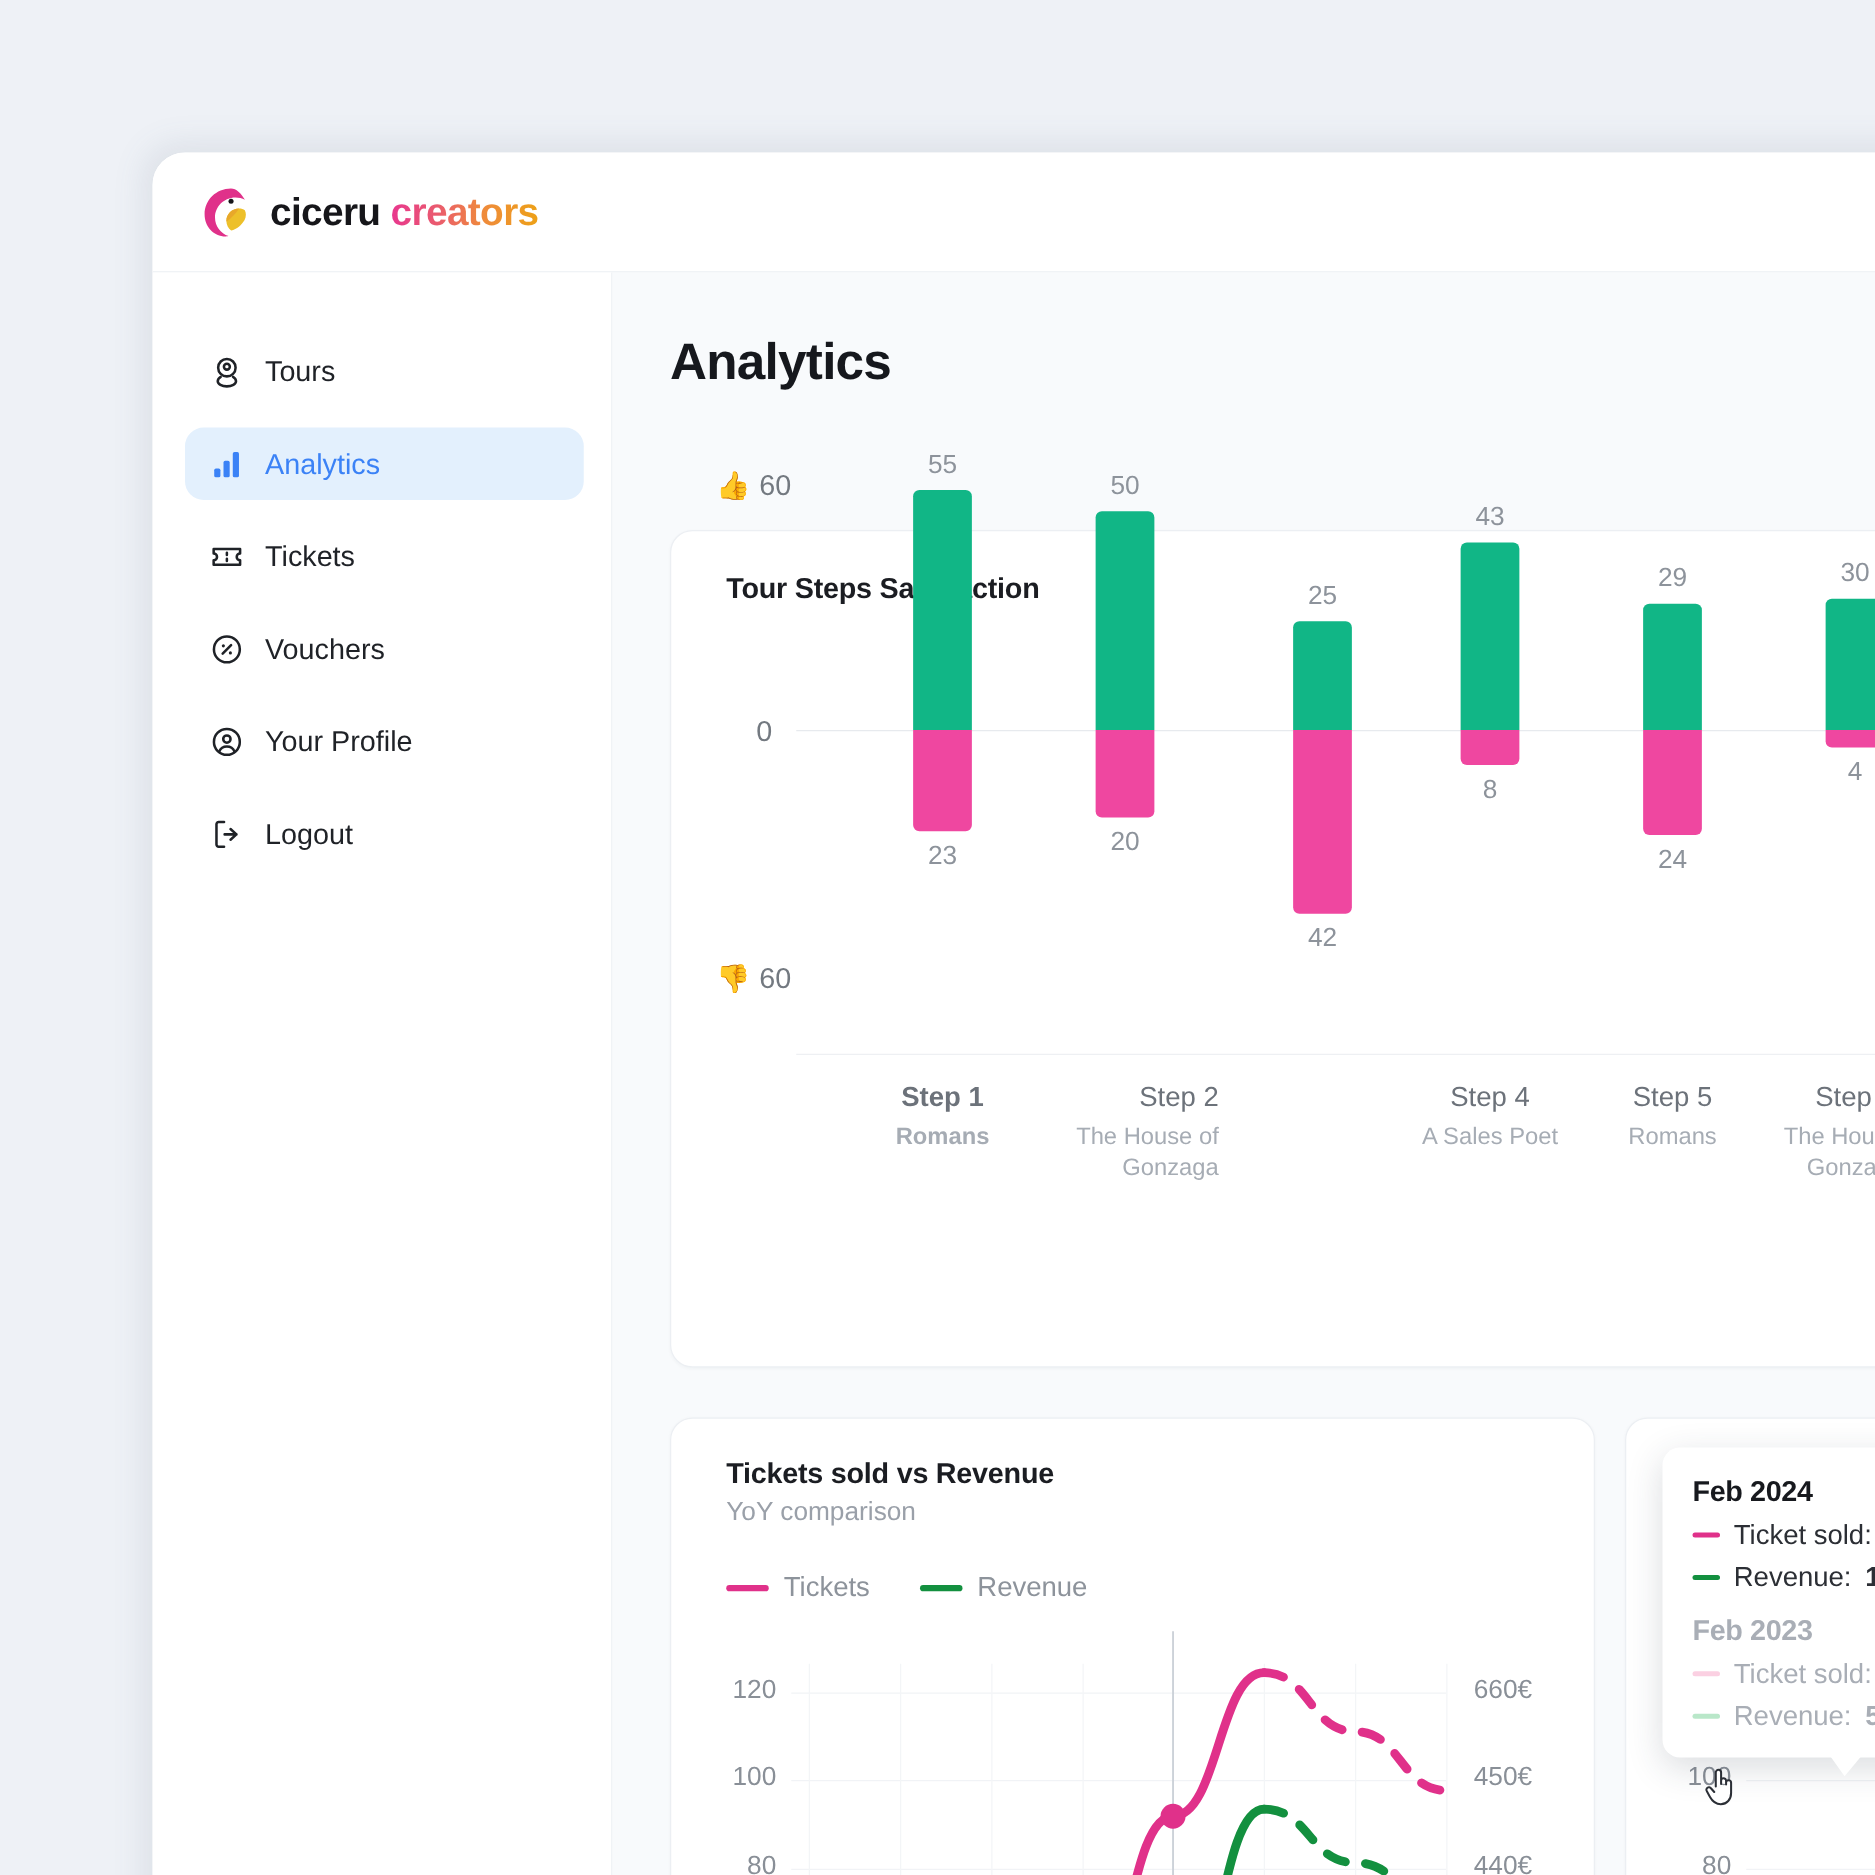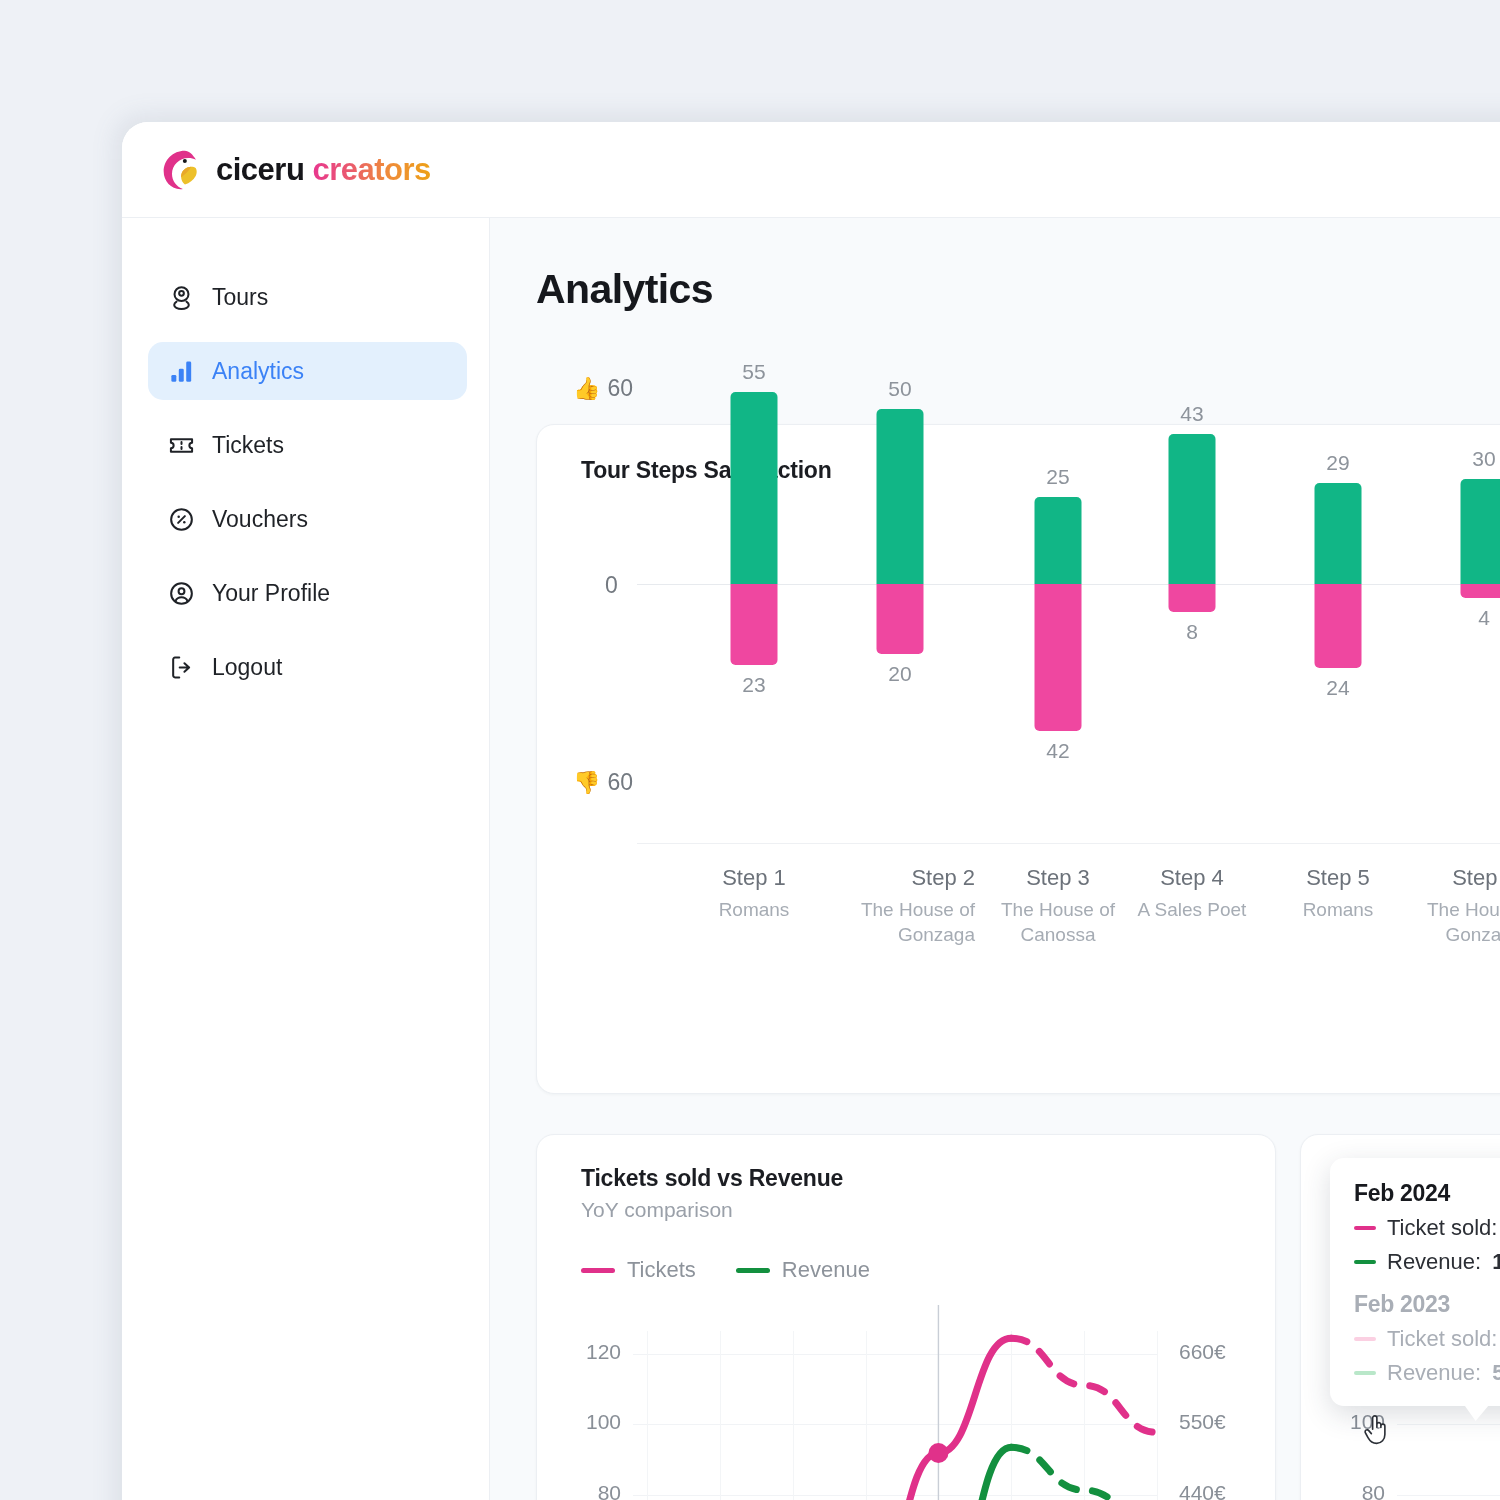--- a/index.html
+++ b/index.html
@@ -230,44 +230,40 @@
         </div>
         <div class="zero-label" style="left:48px; top:51px;">0</div>
         <div class="zero-line" style="left:80px; right:0; top:63px;"></div>
 
         <div class="bars">
             <div class="bar-col" style="left: 0px;">
               <div class="bar-pos" style="height: 192.5px; top: -129.5px; background: rgb(17, 182, 134);"></div>
               <div class="bar-neg" style="height: 80.5px; top: 63px; background: rgb(239, 71, 160);"></div>
               <div class="bar-val" style="top: -161.5px;">55</div>
               <div class="bar-val" style="top: 151.5px;">23</div>
-              <div class="xlabel" style="top: 344px;">
+              <div class="xlabel" style="top: 344px; font-weight: bold;">
                 <div class="xl-main">Step 1</div>
                 <div class="xl-sub">Romans</div>
               </div>
             </div>
             <div class="bar-col" style="left: 146px;">
               <div class="bar-pos" style="height: 175px; top: -112px; background: rgb(17, 182, 134);"></div>
               <div class="bar-neg" style="height: 70px; top: 63px; background: rgb(239, 71, 160);"></div>
               <div class="bar-val" style="top: -144px;">50</div>
               <div class="bar-val" style="top: 141px;">20</div>
               <div class="xlabel" style="top: 344px; text-align: right;">
                 <div class="xl-main">Step 2</div>
                 <div class="xl-sub">The House of Gonzaga</div>
               </div>
             </div>
             <div class="bar-col" style="left: 304px;">
               <div class="bar-pos" style="height: 87.5px; top: -24.5px; background: rgb(17, 182, 134);"></div>
               <div class="bar-neg" style="height: 147px; top: 63px; background: rgb(239, 71, 160);"></div>
               <div class="bar-val" style="top: -56.5px;">25</div>
               <div class="bar-val" style="top: 218px;">42</div>
-              <div class="xlabel" style="top: 344px;">
-                <div class="xl-main">Step 3</div>
-                <div class="xl-sub">The House of Canossa</div>
-              </div>
             </div>
             <div class="bar-col" style="left: 438px;">
               <div class="bar-pos" style="height: 150.5px; top: -87.5px; background: rgb(17, 182, 134);"></div>
               <div class="bar-neg" style="height: 28px; top: 63px; background: rgb(239, 71, 160);"></div>
               <div class="bar-val" style="top: -119.5px;">43</div>
               <div class="bar-val" style="top: 99px;">8</div>
               <div class="xlabel" style="top: 344px;">
                 <div class="xl-main">Step 4</div>
                 <div class="xl-sub">A Sales Poet</div>
               </div>
@@ -311,21 +307,21 @@
           <span class="lg-line" style="background:#13903f"></span>
           <span>Revenue</span>
         </div>
       </div>
       <div id="tickets-plot">
           <div class="gridline" style="left: 96px; width: 524px; top: 190.032px;"></div>
           <div class="ytick ytick-l" style="top: 176.032px; left: 14px; width: 70px;">80</div>
           <div class="ytick ytick-r" style="top: 176.032px; left: 642px;">440€</div>
           <div class="gridline" style="left: 96px; width: 524px; top: 119.376px;"></div>
           <div class="ytick ytick-l" style="top: 105.376px; left: 14px; width: 70px;">100</div>
-          <div class="ytick ytick-r" style="top: 105.376px; left: 642px;">550€</div>
+          <div class="ytick ytick-r" style="top: 105.376px; left: 642px;">450€</div>
           <div class="gridline" style="left: 96px; width: 524px; top: 48.72px;"></div>
           <div class="ytick ytick-l" style="top: 34.72px; left: 14px; width: 70px;">120</div>
           <div class="ytick ytick-r" style="top: 34.72px; left: 642px;">660€</div>
           <div class="vgrid" style="left: 110px; top: 26px; height: 390px;"></div>
           <div class="vgrid" style="left: 182.857px; top: 26px; height: 390px;"></div>
           <div class="vgrid" style="left: 255.714px; top: 26px; height: 390px;"></div>
           <div class="vgrid" style="left: 328.571px; top: 26px; height: 390px;"></div>
           <div class="vgrid" style="left: 401.429px; top: 26px; height: 390px;"></div>
           <div class="vgrid" style="left: 474.286px; top: 26px; height: 390px;"></div>
           <div class="vgrid" style="left: 547.143px; top: 26px; height: 390px;"></div>

